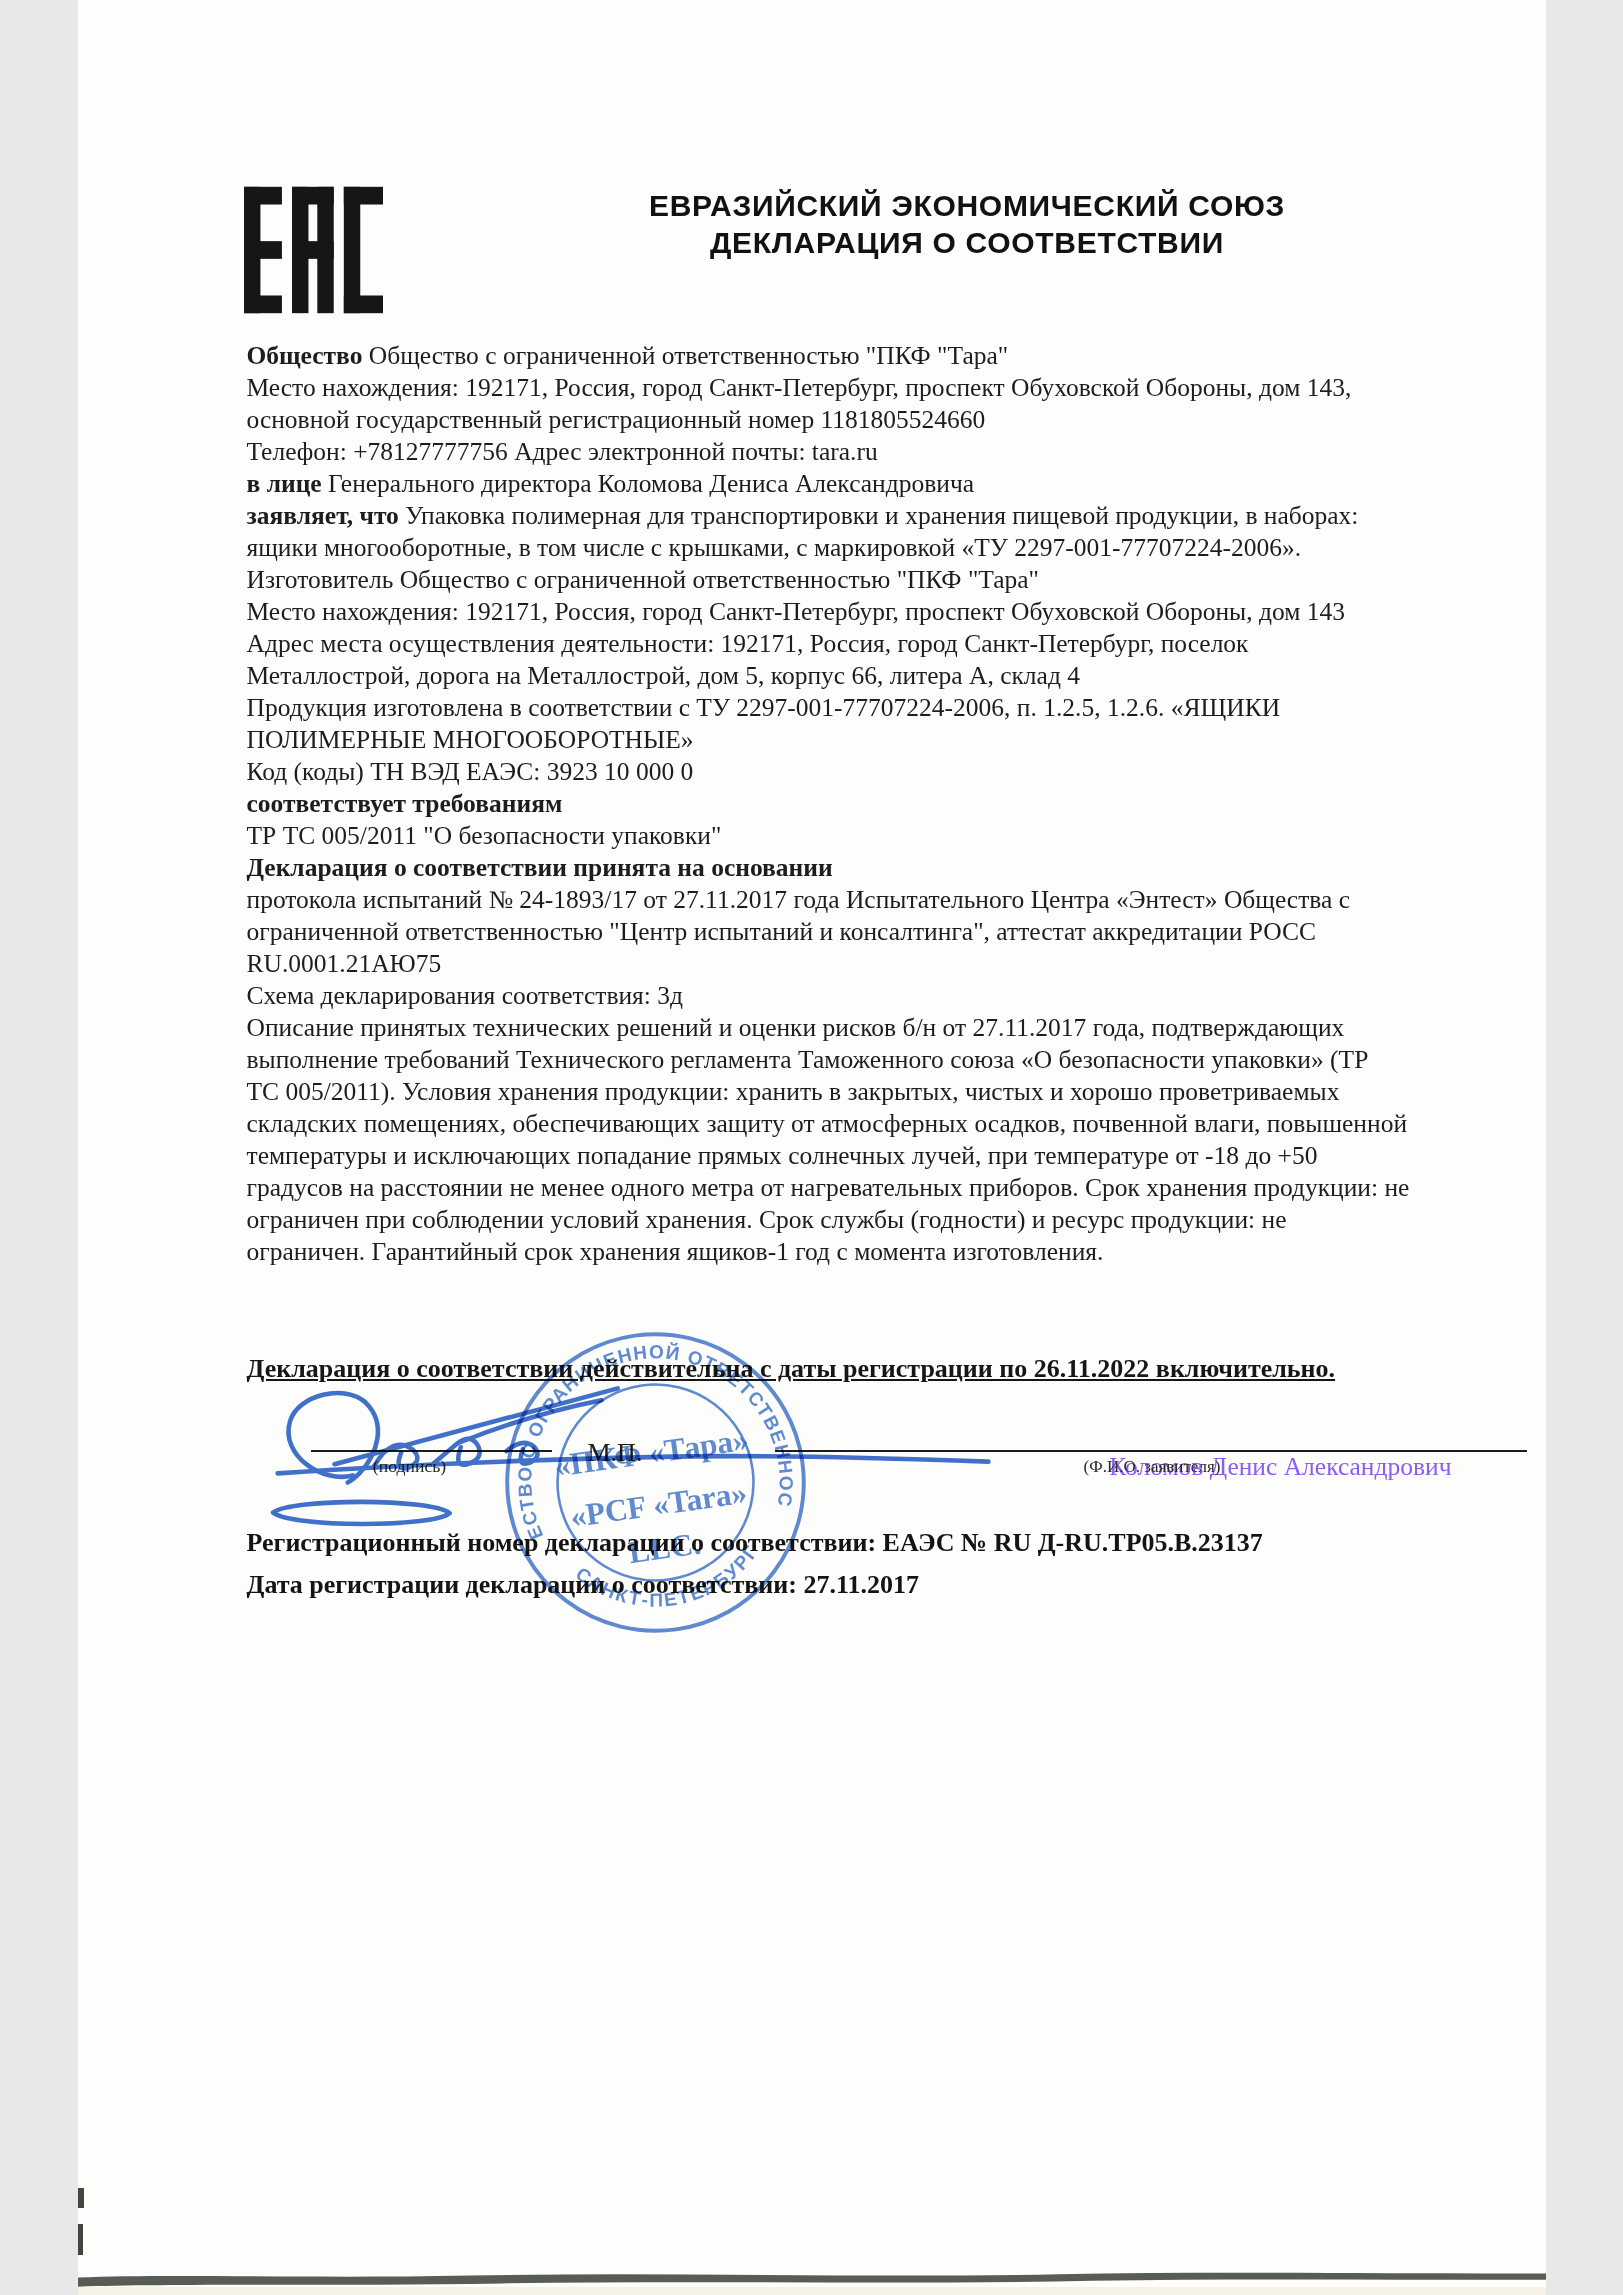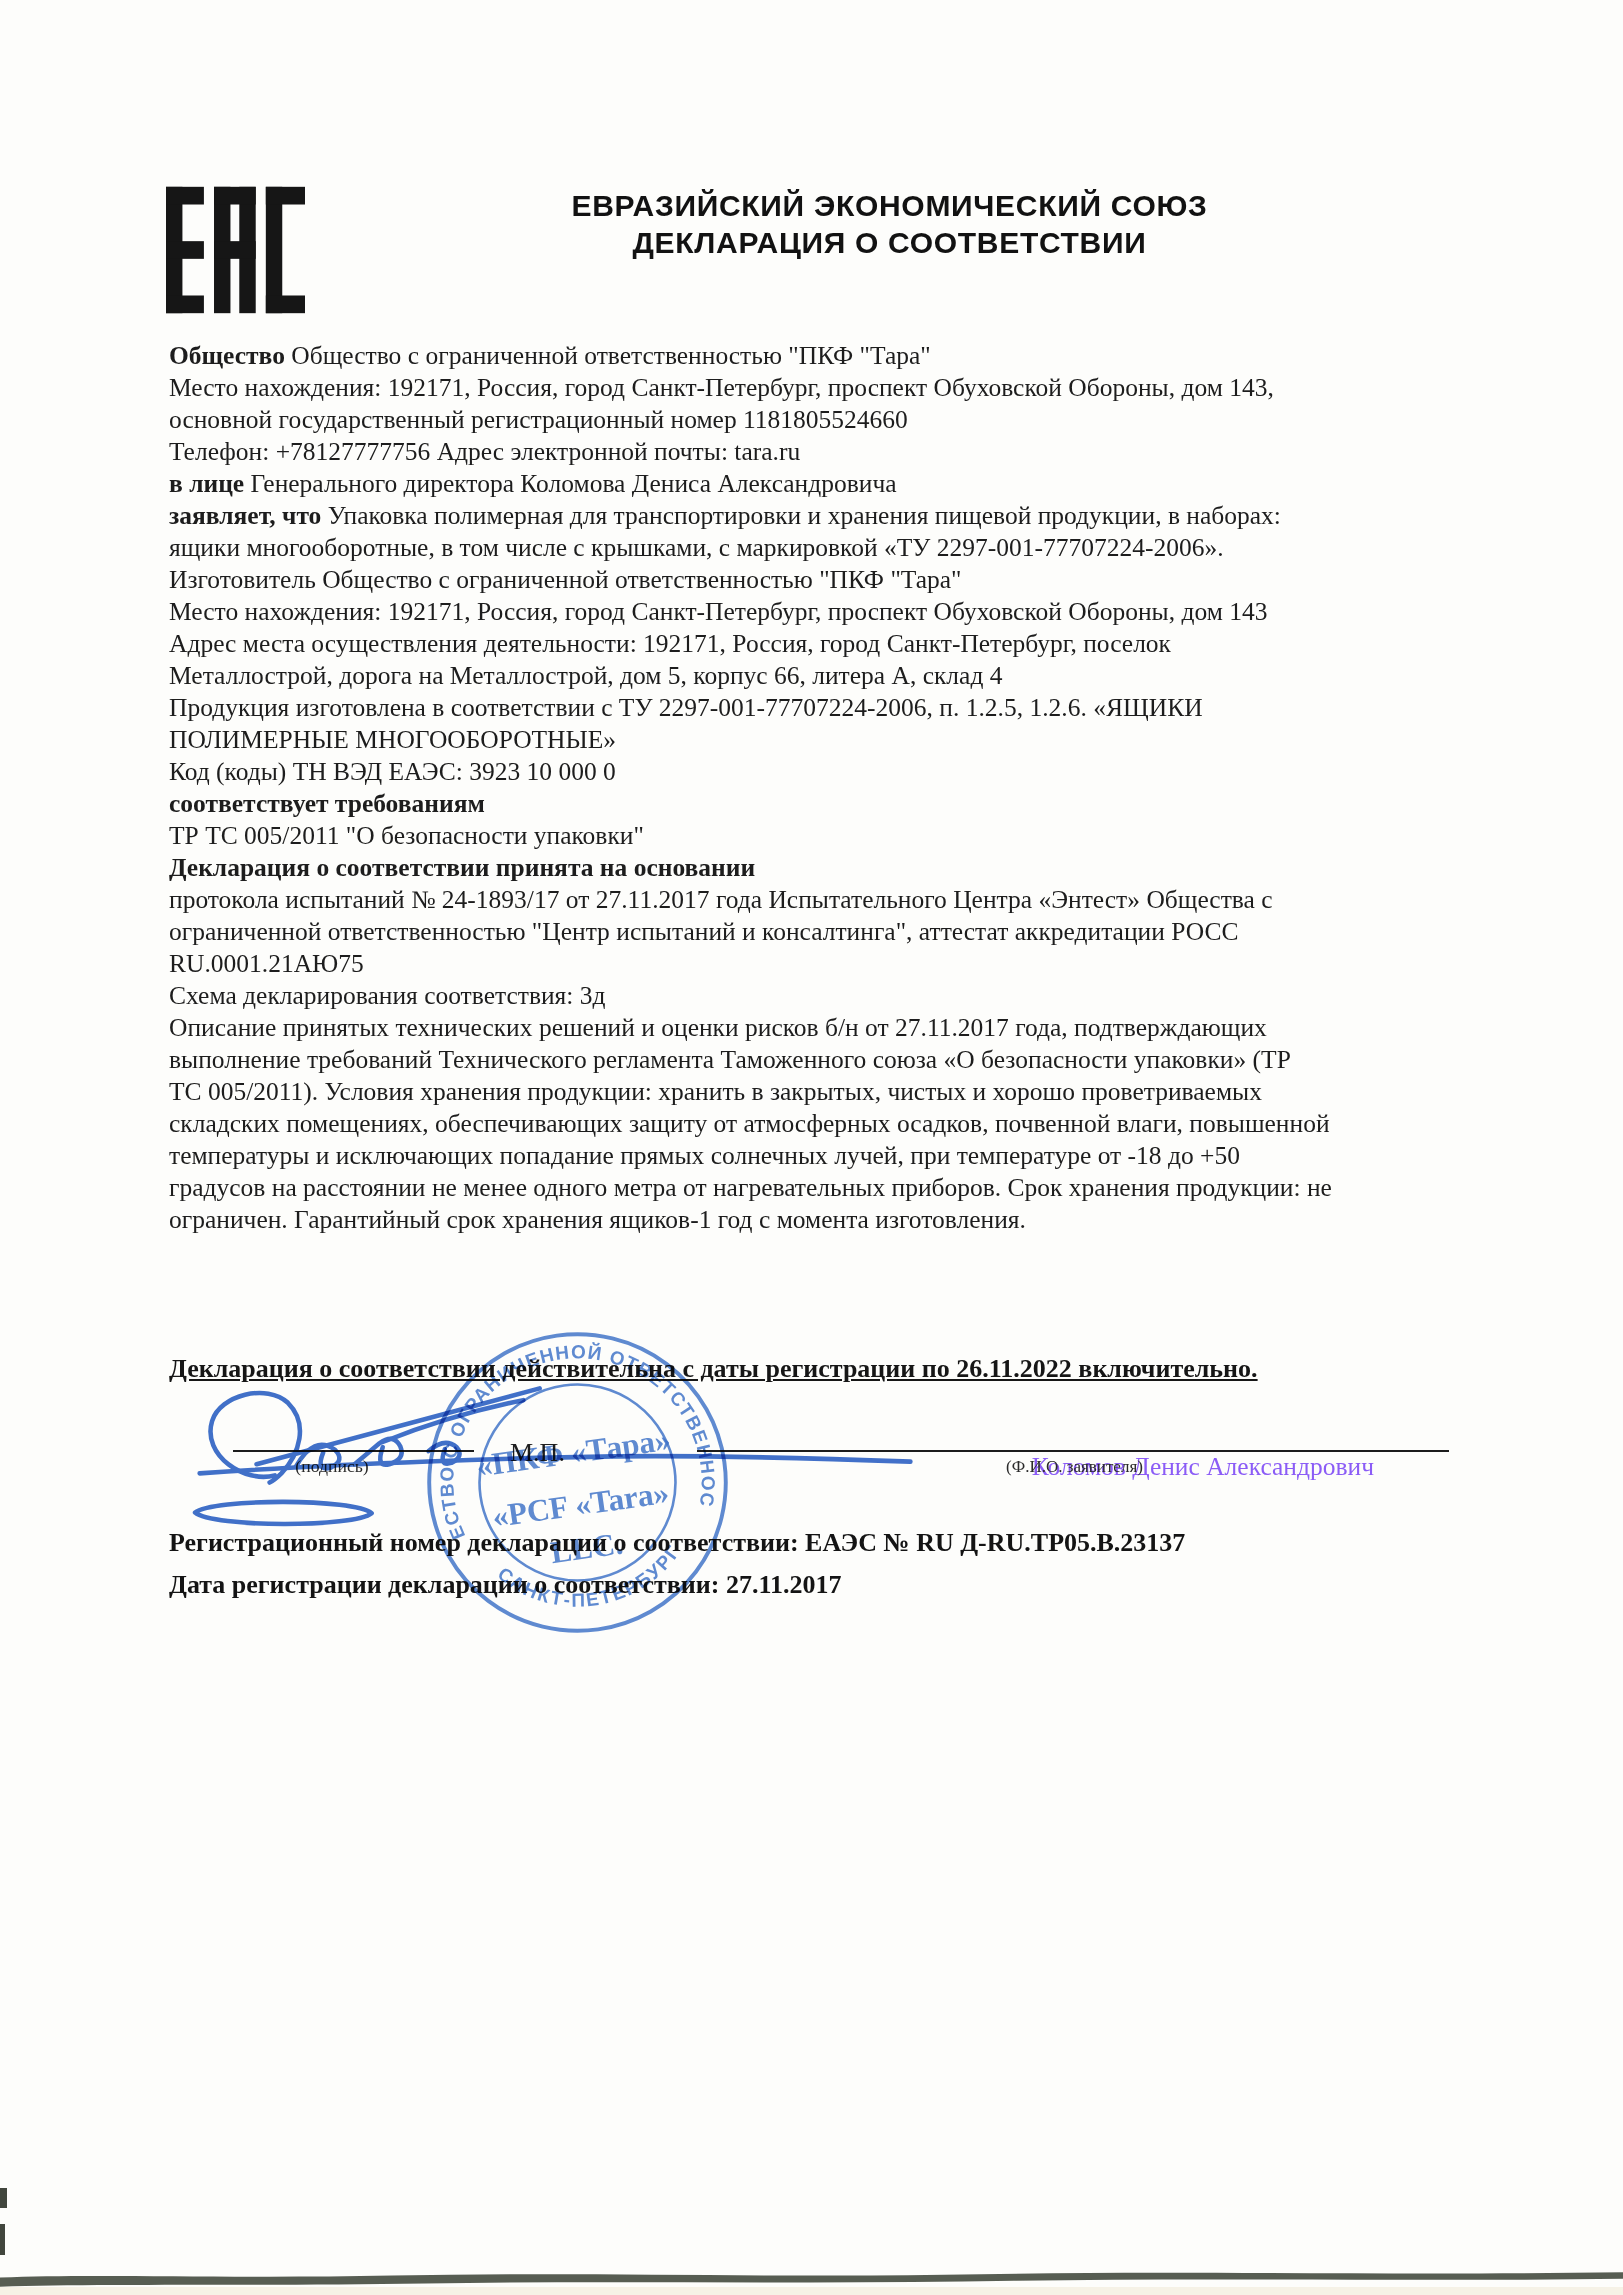--- a/index.html
+++ b/index.html
@@ -1,19 +1,19 @@
 <!DOCTYPE html>
 <html style="font-size:10.5px"><head>
 <meta charset="utf-8">
 <style>
   html,body{margin:0;padding:0;}
   body{background:#e8e8e8;}
   .page{
     position:relative;
-    width:1623px;height:2295px;
+    width:1468px;height:2295px;
     margin:0 auto;
     background:#fdfdfb;
     overflow:hidden;
     font-family:"Liberation Serif", serif;
     color:#1e1e1e;
   }
   .abs{position:absolute;}
   
   .titleblock{left:497px;top:187px;width:785px;text-align:center;
     font-family:"Liberation Sans", sans-serif;font-weight:bold;color:#121212;}
@@ -94,20 +94,21 @@
       <div class="bline"><span>протокола испытаний № 24-1893/17 от 27.11.2017 года Испытательного Центра «Энтест» Общества с</span></div>
       <div class="bline"><span>ограниченной ответственностью "Центр испытаний и консалтинга", аттестат аккредитации РОСС</span></div>
       <div class="bline"><span>RU.0001.21АЮ75</span></div>
       <div class="bline"><span>Схема декларирования соответствия: 3д</span></div>
       <div class="bline"><span>Описание принятых технических решений и оценки рисков б/н от 27.11.2017 года, подтверждающих</span></div>
       <div class="bline"><span>выполнение требований Технического регламента Таможенного союза «О безопасности упаковки» (ТР</span></div>
       <div class="bline"><span>ТС 005/2011). Условия хранения продукции: хранить в закрытых, чистых и хорошо проветриваемых</span></div>
       <div class="bline"><span>складских помещениях, обеспечивающих защиту от атмосферных осадков, почвенной влаги, повышенной</span></div>
       <div class="bline"><span>температуры и исключающих попадание прямых солнечных лучей, при температуре от -18 до +50</span></div>
       <div class="bline"><span>градусов на расстоянии не менее одного метра от нагревательных приборов. Срок хранения продукции: не</span></div>
+      <div class="bline"><span>ограничен при соблюдении условий хранения. Срок службы (годности) и ресурс продукции: не</span></div>
       <div class="bline"><span>ограничен. Гарантийный срок хранения ящиков-1 год с момента изготовления.</span></div>
     </div>
 
   <div class="abs validity">Декларация о соответствии действительна с даты регистрации по 26.11.2022  включительно.</div>
 
   <div class="abs rule rule-left"></div>
   <div class="abs rule rule-right"></div>
   <div class="abs cap cap-sign">(подпись)</div>
   <div class="abs mp">М.П.</div>
   <div class="abs applicant">Коломов Денис Александрович</div>

